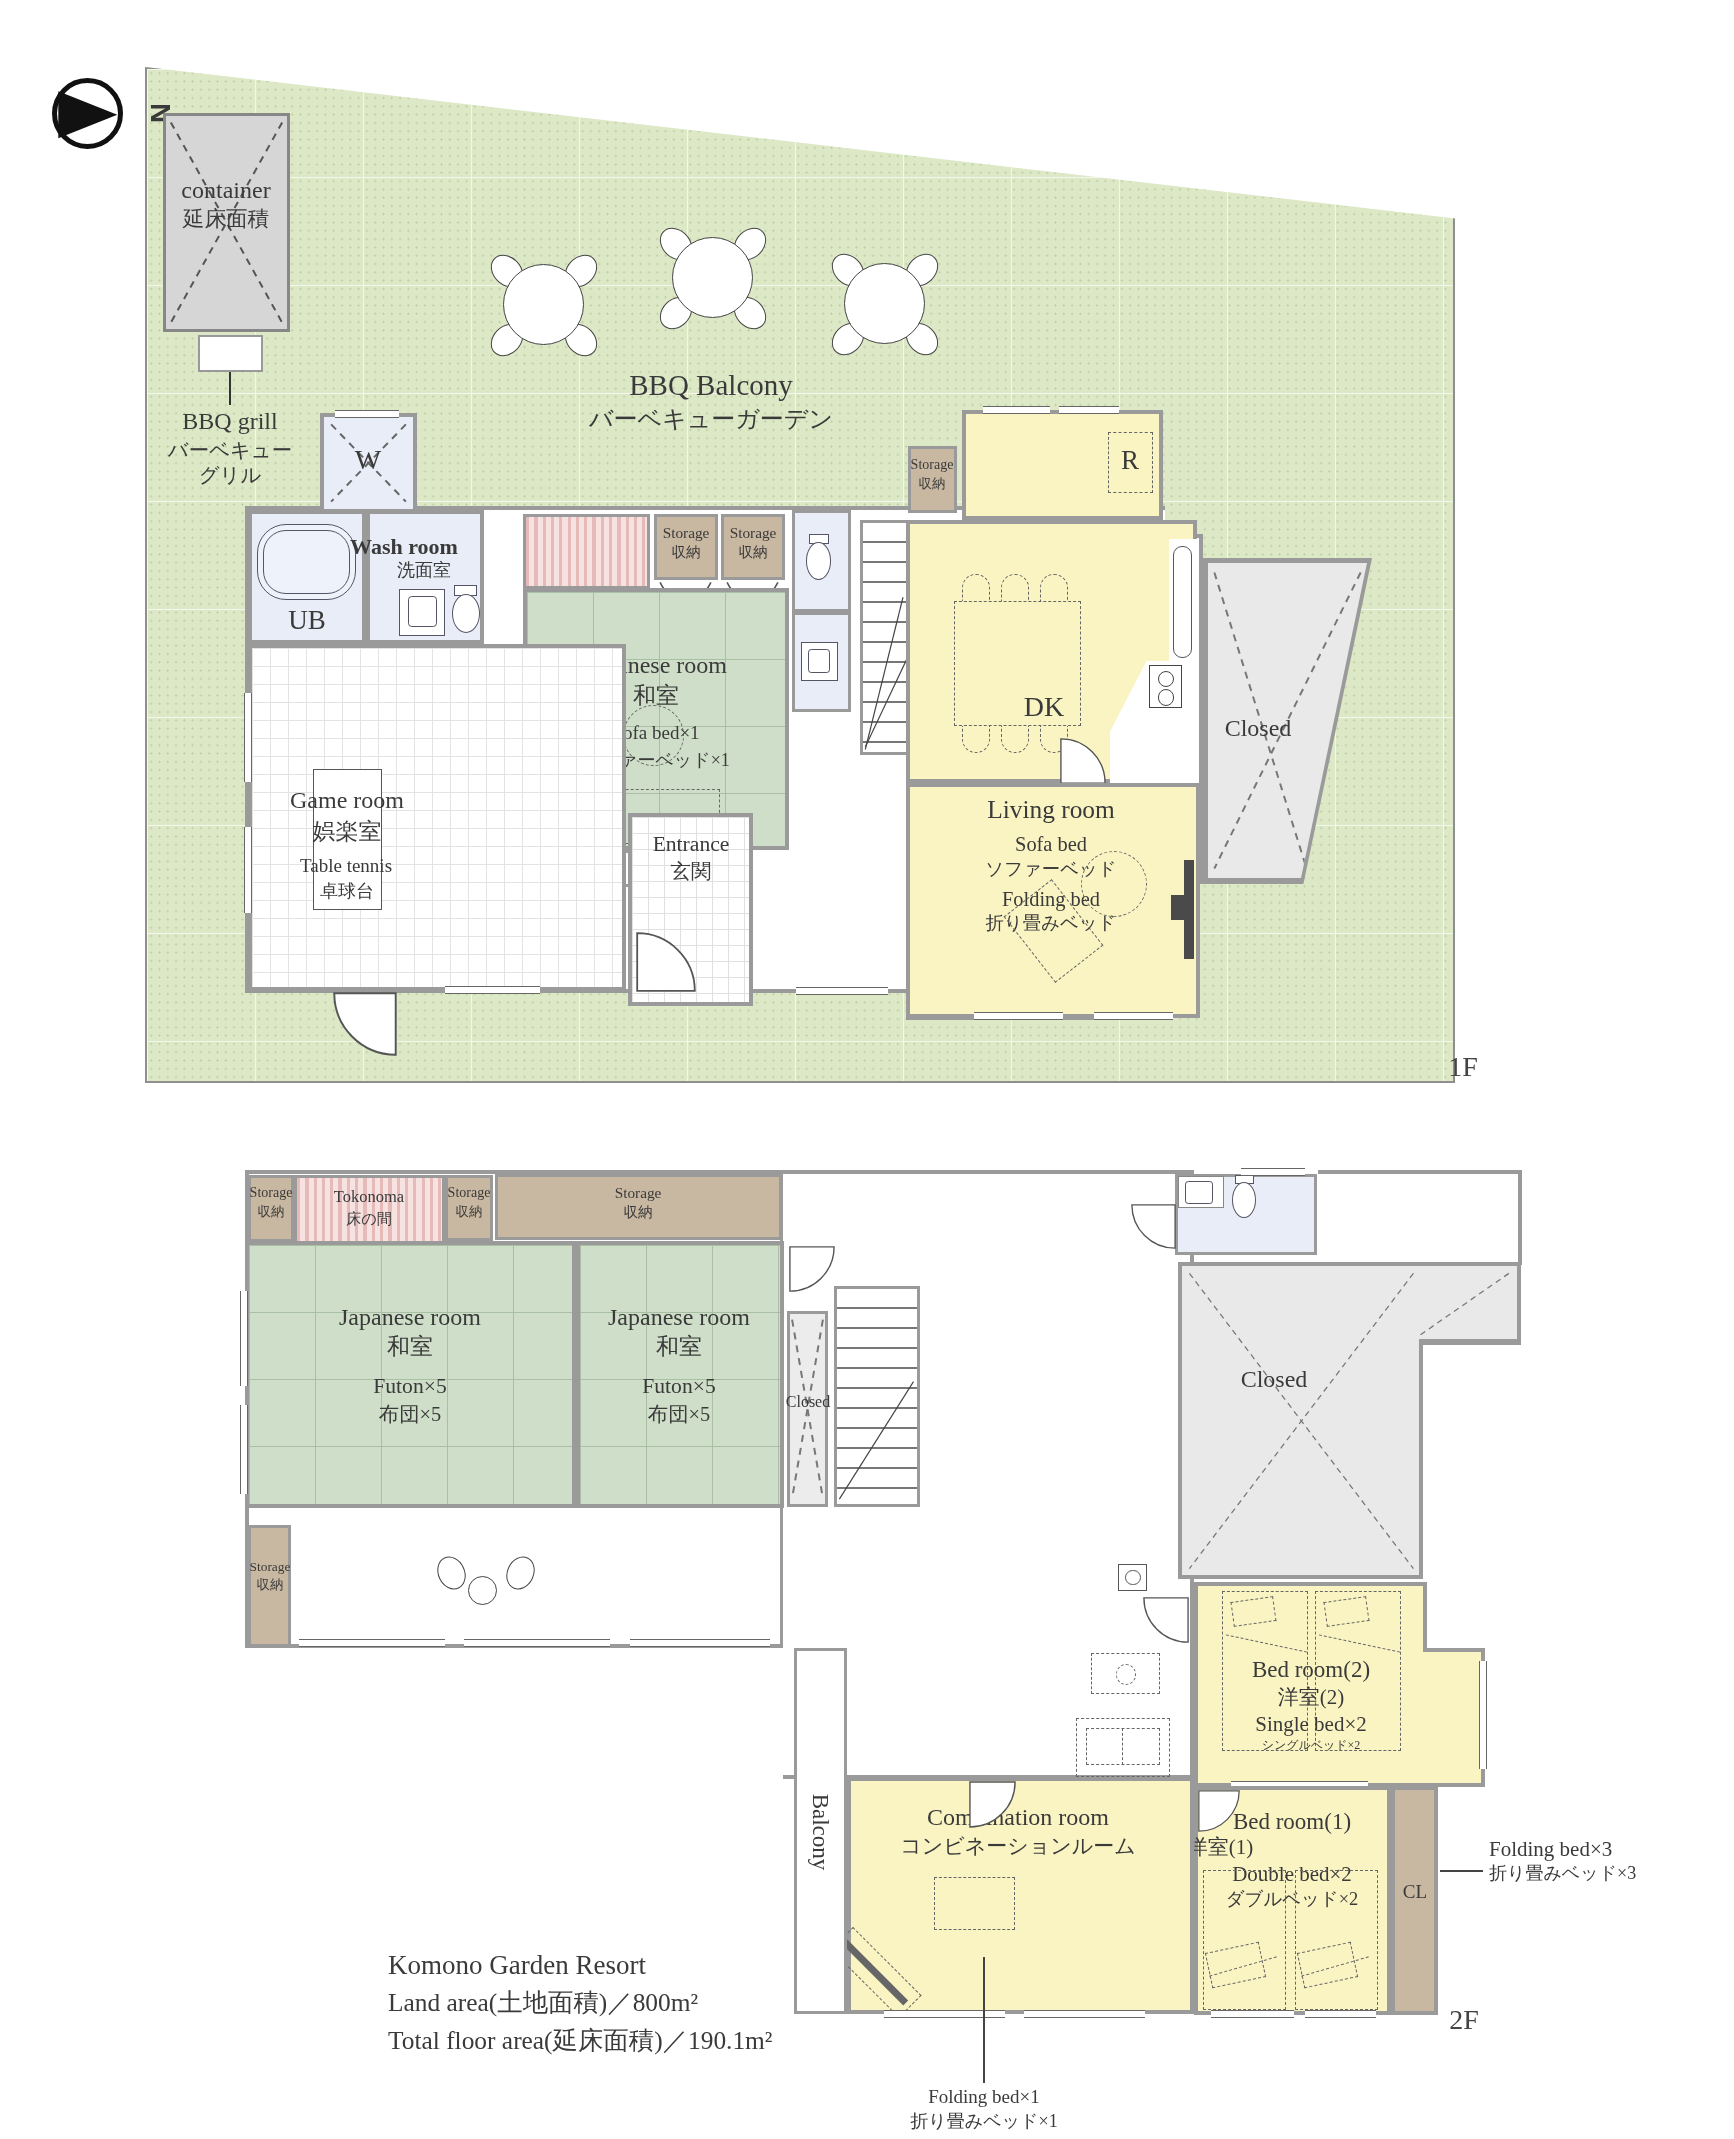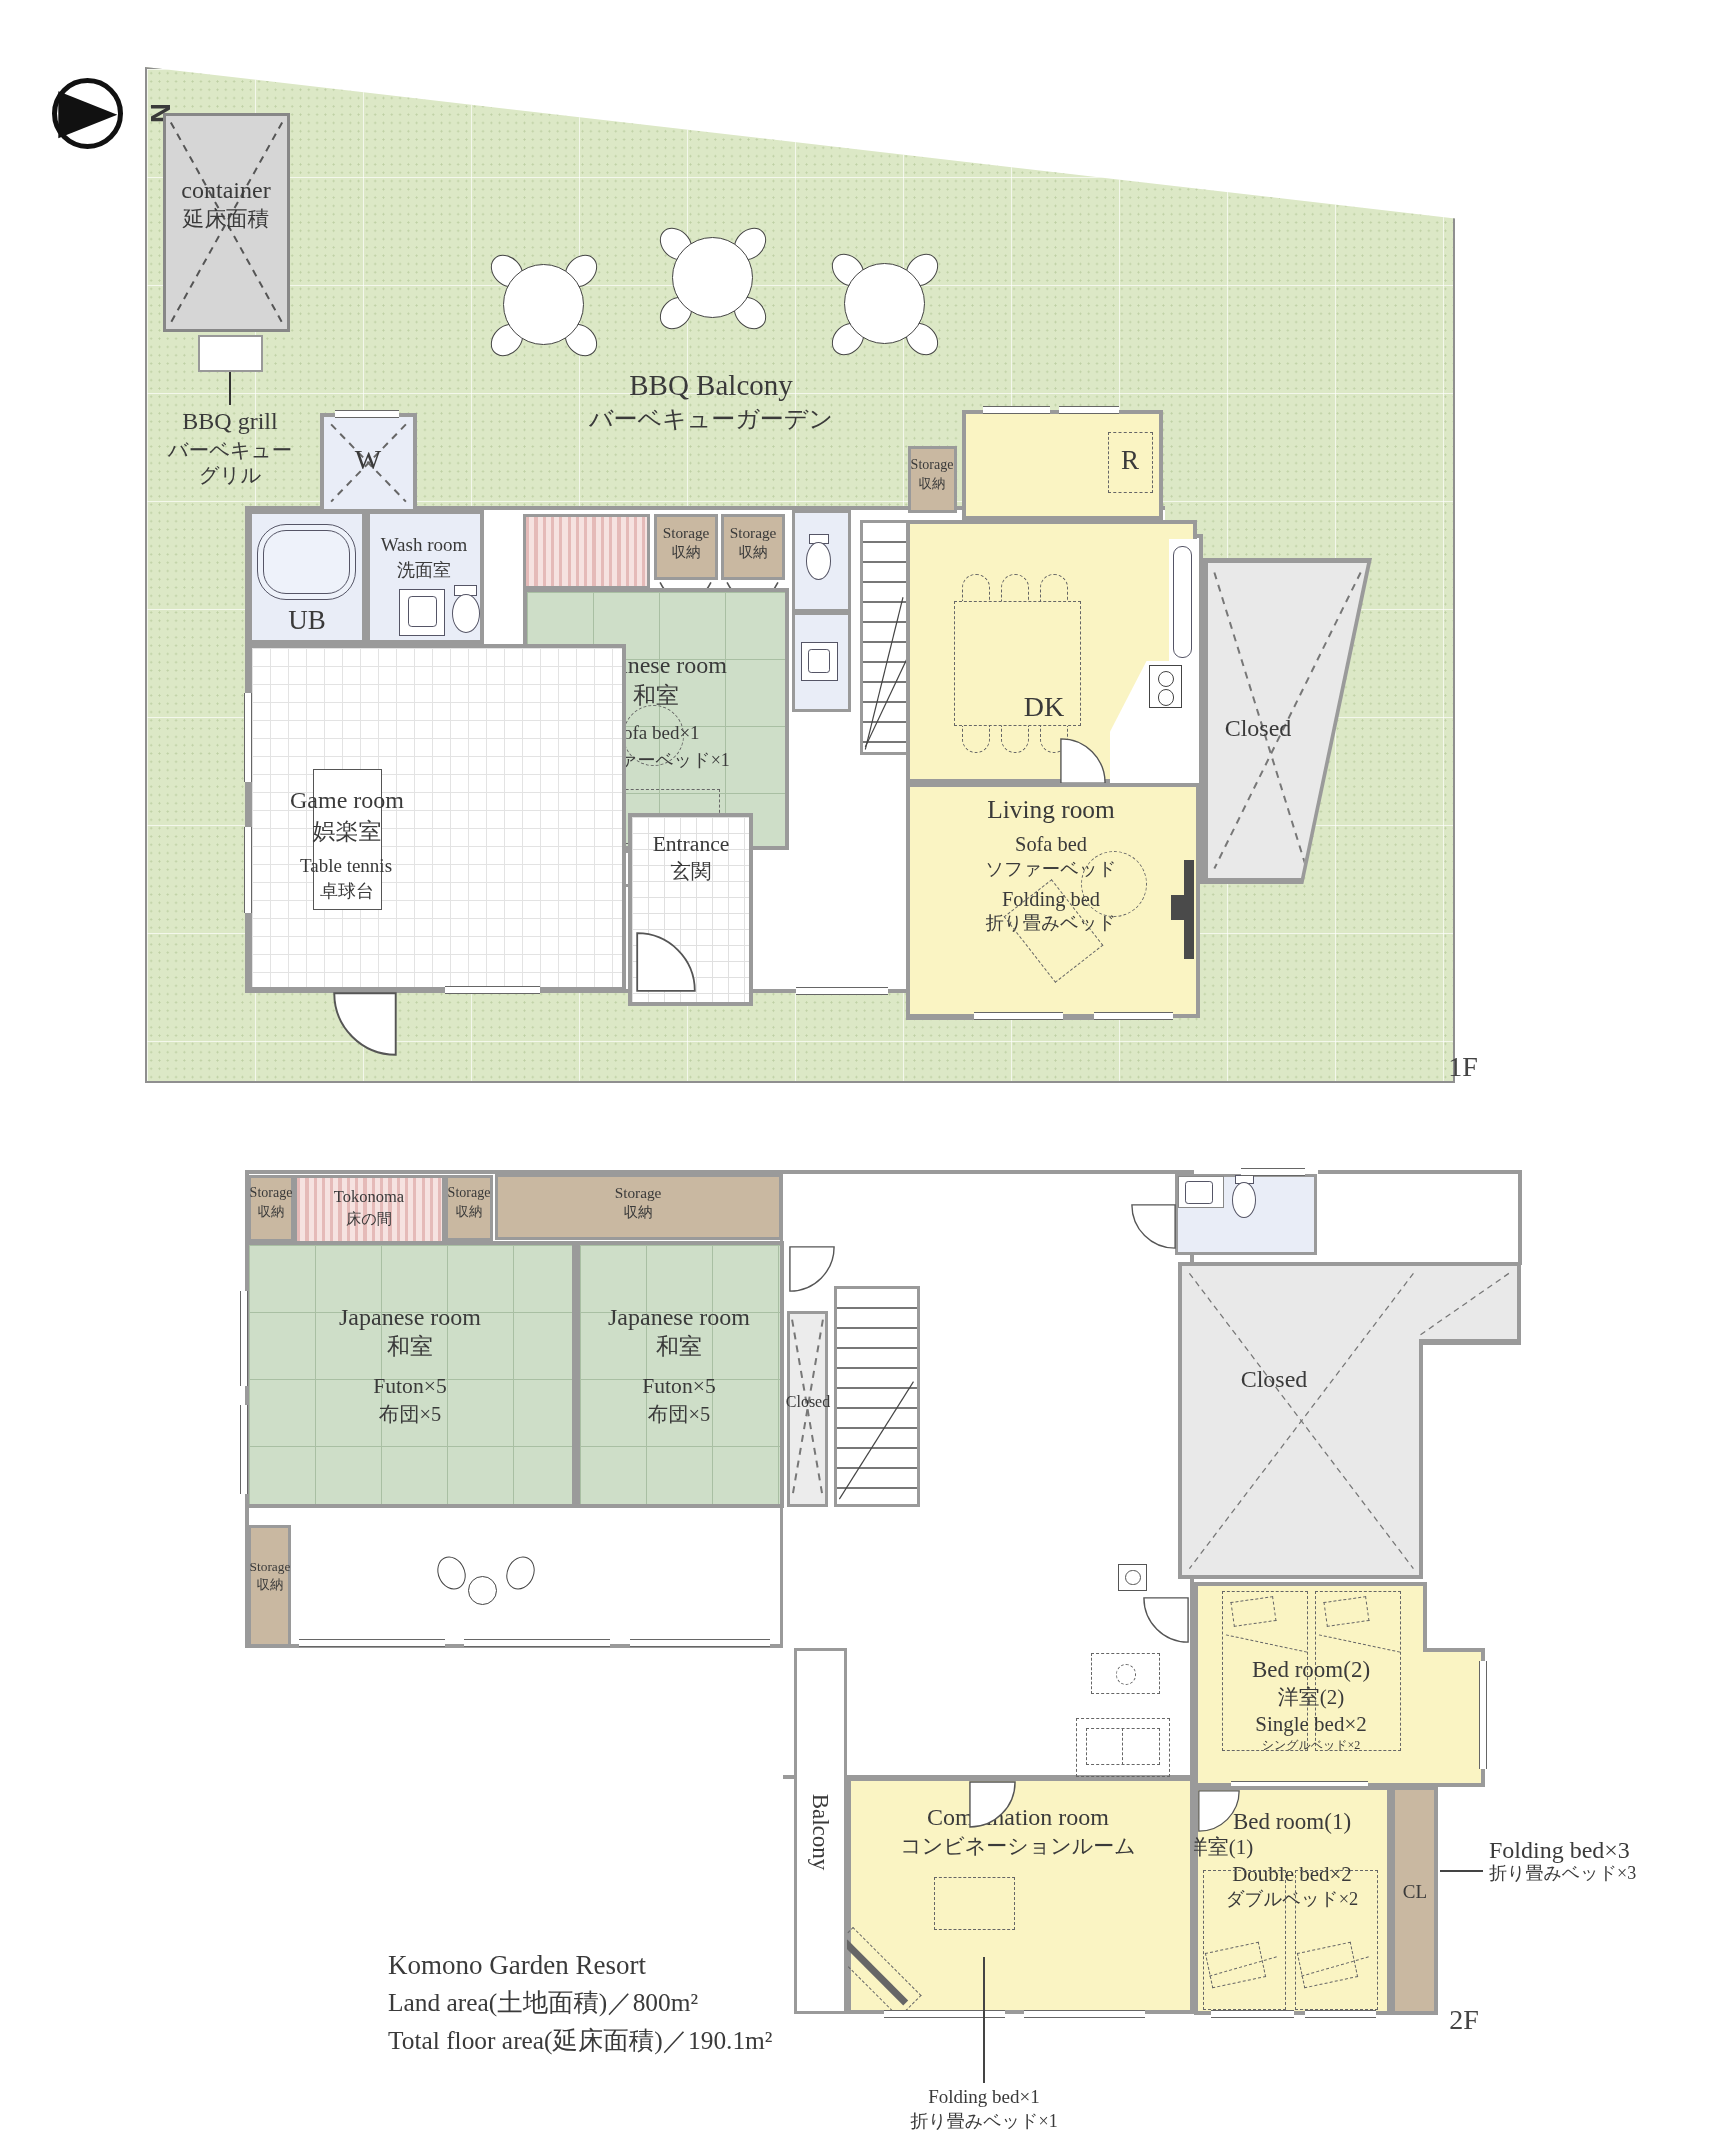--- a/index.html
+++ b/index.html
@@ -109,21 +109,21 @@
 <div class="tc" style="left:368px;top:444px;font-size:28px;">W</div>
 <div class="win" style="left:335px;top:410px;width:64px;"></div>
 
 <div class="room f-blue" style="left:248px;top:510px;width:118px;height:134px;"></div>
 <div class="abs" style="left:257px;top:524px;width:99px;height:76px;border:1.9px solid #556;border-radius:29px;background:#eef2fa;">
   <div class="abs" style="left:5.1px;top:5.1px;right:5.1px;bottom:5.1px;border:1.3px solid #556;border-radius:23px;"></div>
 </div>
 <div class="tc" style="left:307px;top:605px;font-size:27px;">UB</div>
 
 <div class="room f-blue" style="left:366px;top:510px;width:118px;height:134px;"></div>
-<div class="tc" style="left:424px;top:534px;font-size:19px;">Wash room</div>
+<div class="tc" style="left:404px;top:534px;font-size:22px;font-weight:bold;">Wash room</div>
 <div class="tc" style="left:424px;top:560px;font-size:18px;">洗面室</div>
 <div class="abs" style="left:399px;top:589px;width:46px;height:47px;background:#fff;border:1.3px solid #556;">
   <div class="abs" style="left:7.6px;top:6.4px;width:29px;height:30.5px;border:1.3px solid #556;border-radius:3.8px;"></div>
 </div>
 <div class="abs" style="left:454px;top:585px;width:23px;height:11.4px;background:#fff;border:1.3px solid #556;"></div>
 <div class="abs" style="left:452px;top:594px;width:28px;height:39px;background:#fff;border:1.3px solid #556;border-radius:50%;"></div>
 
 <div class="room b5 stripes" style="left:523px;top:514px;width:127px;height:75px;"></div>
 <div class="room b5 f-brown" style="left:654px;top:514px;width:64px;height:66px;"></div>
 <div class="tc" style="left:686px;top:524px;font-size:15.3px;">Storage</div>
@@ -407,20 +407,20 @@
   <div class="dashed circle" style="left:24px;top:10.2px;width:20.4px;height:20.4px;"></div>
 </div>
 <div class="abs" style="left:1118px;top:1564px;width:29px;height:27px;background:#fff;border:1.3px solid #555;">
   <div class="abs circle" style="left:6.4px;top:5.1px;width:15.3px;height:15.3px;border:1.3px solid #555;"></div>
 </div>
 
 <div class="abs" style="left:983px;top:1957px;width:1.9px;height:126px;background:#444;"></div>
 <div class="tc" style="left:984px;top:2086px;font-size:19px;">Folding bed×1</div>
 <div class="tc" style="left:984px;top:2111px;font-size:18px;">折り畳みベッド×1</div>
 <div class="abs" style="left:1440px;top:1870px;width:43px;height:1.9px;background:#444;"></div>
-<div class="lf" style="left:1489px;top:1837px;font-size:24px;">Folding bed×3</div>
+<div class="lf" style="left:1489px;top:1837px;font-size:21px;">Folding bed×3</div>
 <div class="lf" style="left:1489px;top:1863px;font-size:18px;">折り畳みベッド×3</div>
 <div class="tc" style="left:1464px;top:2004px;font-size:28px;color:#444;">2F</div>
 
 <div class="lf" style="left:388px;top:1950px;font-size:27px;">Komono Garden Resort</div>
 <div class="lf" style="left:388px;top:1988px;font-size:25.4px;">Land area(土地面積)／800m²</div>
 <div class="lf" style="left:388px;top:2026px;font-size:25.4px;">Total floor area(延床面積)／190.1m²</div>
 
 
 </body></html>

